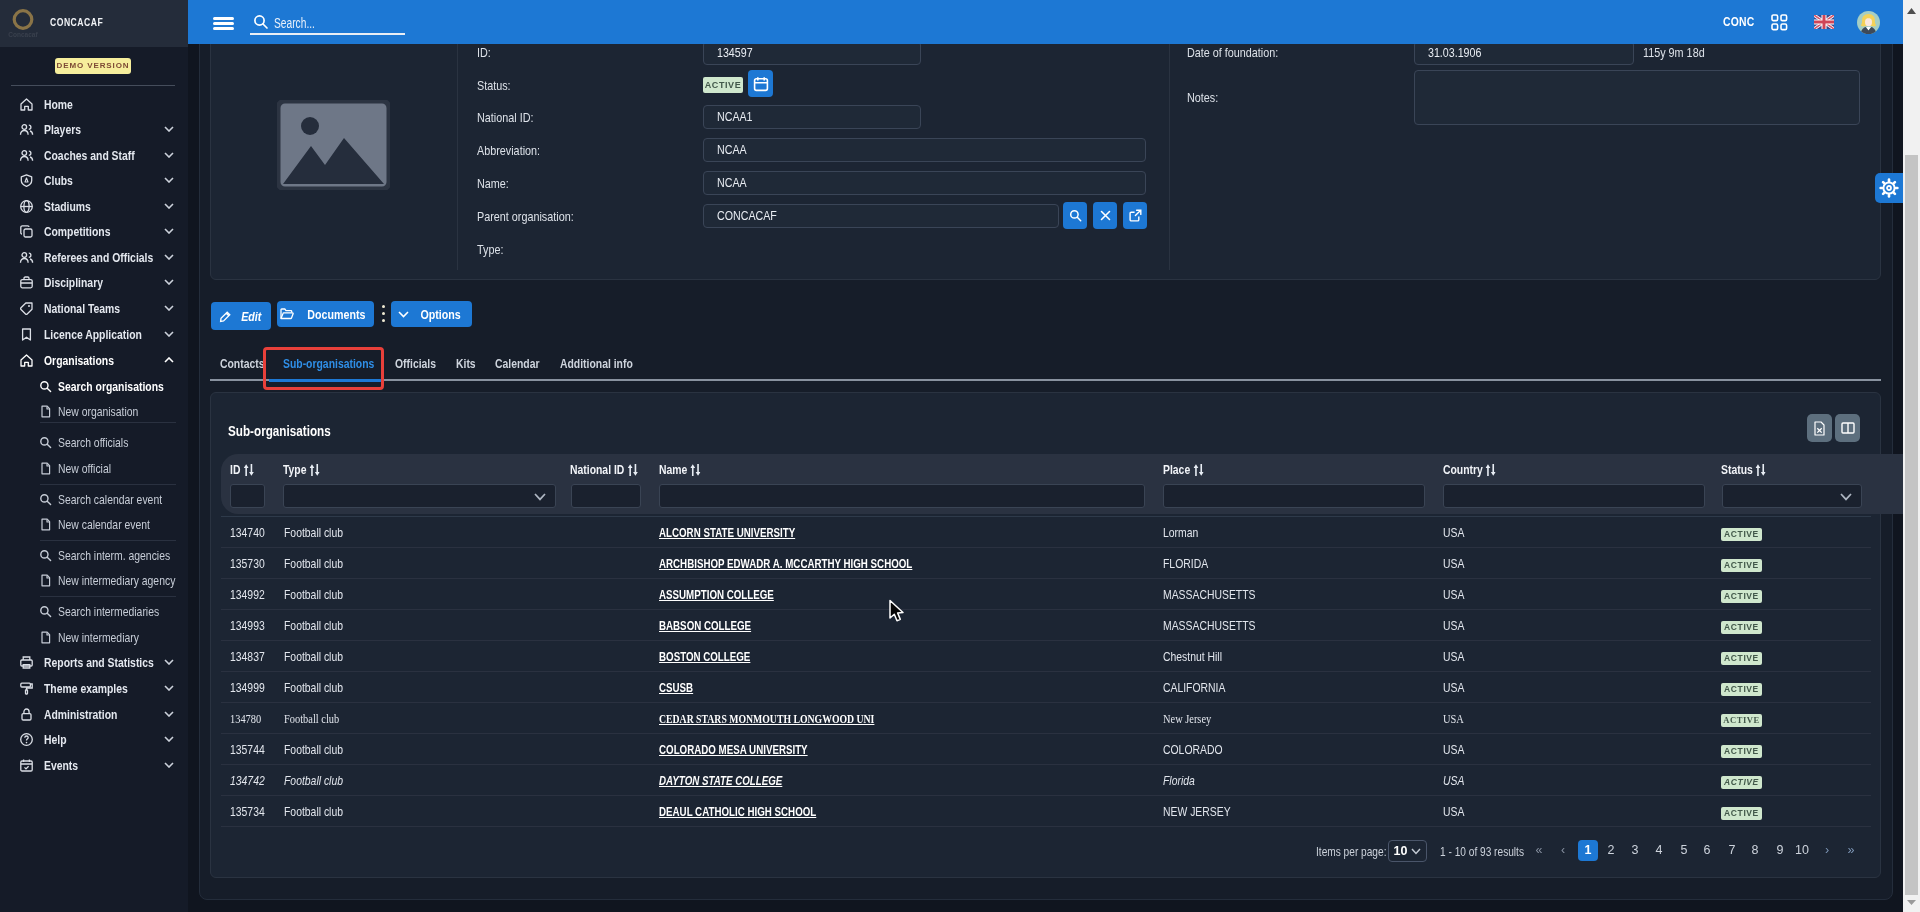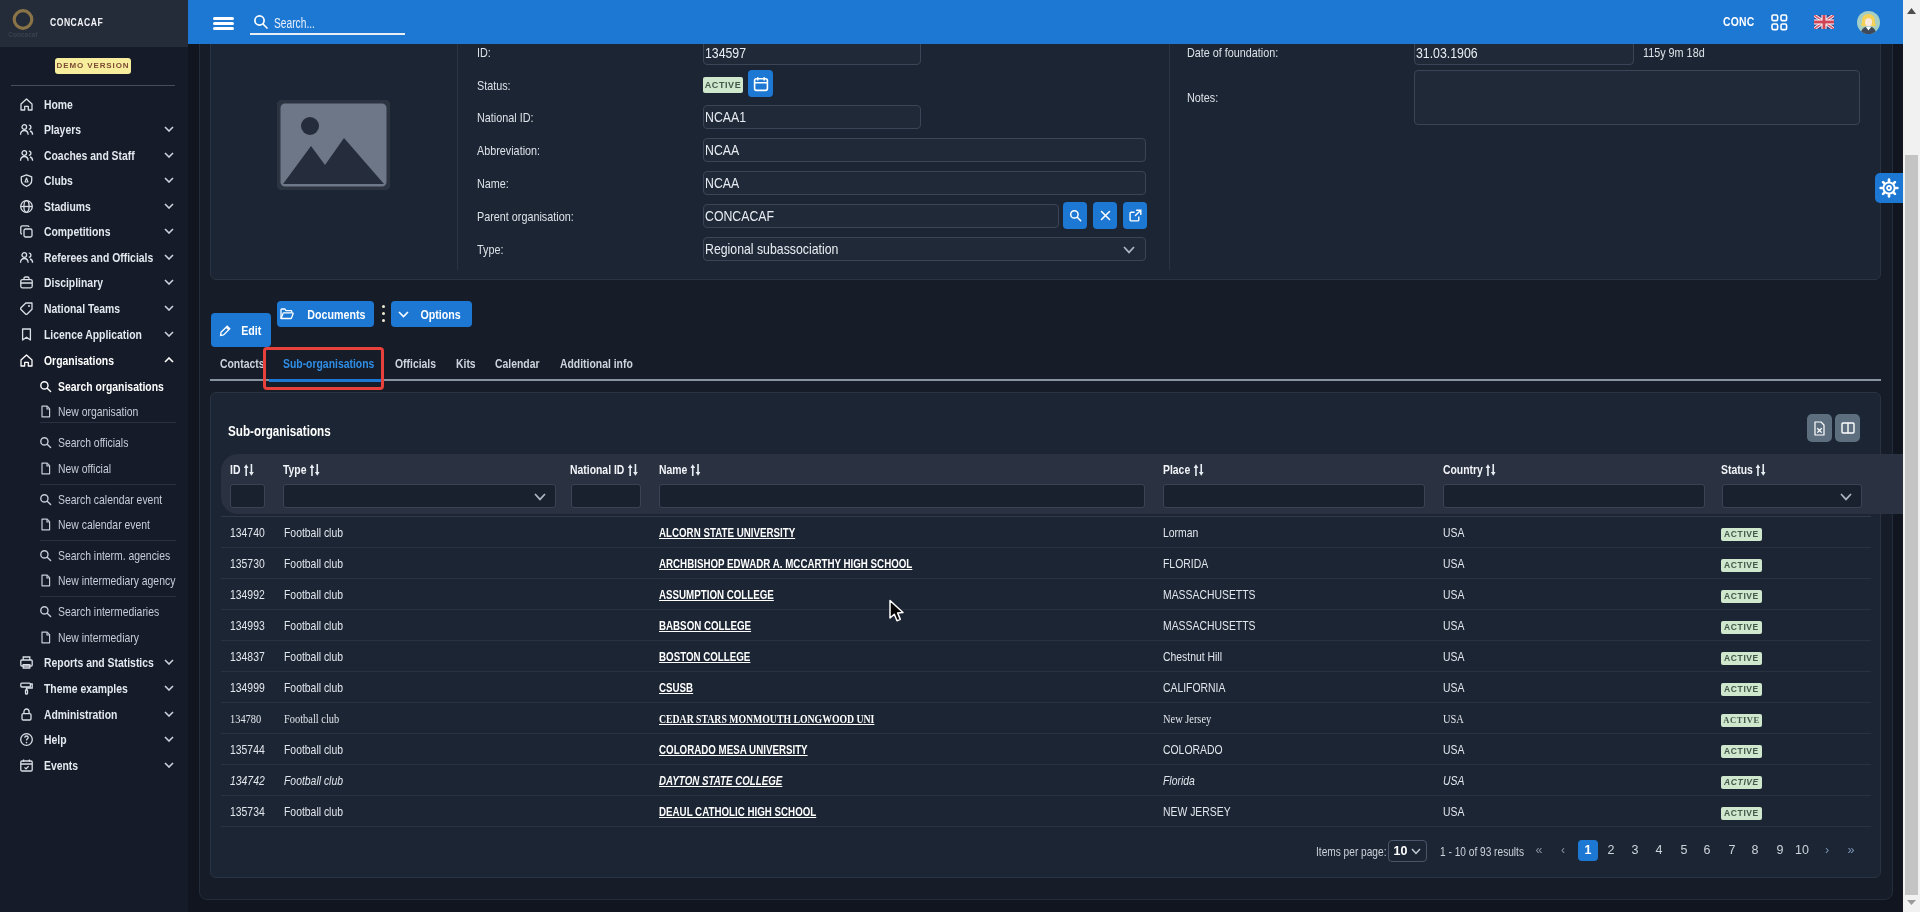--- a/index.html
+++ b/index.html
@@ -27,21 +27,21 @@
   .sub { font-weight:normal; color:#c7cdd7; }
   .sub svg.ic { left:39px; }
   .sub span { left:58px; }
   .sub.on { font-weight:bold; color:#ffffff; }
   
   #outercard { left:199px; top:30px; width:1694px; height:870px; background:#161d29;
      border:1px solid #242d3b; border-radius:8px; }
   .card { background:#1c2533; border:1px solid #2a3341; border-radius:6px; }
   .lbl { color:#dde2e9; font-size:13.5px; white-space:nowrap; transform:scaleX(.8); transform-origin:0 50%; }
   .inp { background:#1f2937; border:1px solid #3a4557; border-radius:4px; color:#e9edf3;
-     font-size:15px; line-height:22px; padding-left:1px; white-space:nowrap; overflow:hidden; }
+     font-size:13px; line-height:22px; padding-left:13px; white-space:nowrap; overflow:hidden; }
   .vdiv { width:1px; background:#2a3341; }
   .bluebtn { background:#1d78d4; border-radius:4px; color:#fff; font-size:13px; font-weight:bold;
      display:flex; align-items:center; justify-content:center; gap:7px; }
   .btxt { display:inline-block; transform:scaleX(.82); transform-origin:50% 50%; }
   .itx { display:inline-block; transform:scaleX(.82); transform-origin:0 50%; }
   .badge { background:#cfe7cd; color:#42584a; font-weight:bold; font-size:8.5px;
      letter-spacing:.6px; border-radius:2px; text-align:center; }
   
   .tab { position:absolute; top:356px; color:#ced4dd; font-size:13px; font-weight:bold; white-space:nowrap; transform:scaleX(.8); transform-origin:0 50%; }
   
@@ -147,32 +147,27 @@
     <svg width="11" height="11" viewBox="0 0 11 11">
         <path d="M1.5 1.5 L9.5 9.5 M9.5 1.5 L1.5 9.5" stroke="#fff" stroke-width="1.6" stroke-linecap="round"></path>
       </svg>
   </div>
   <div class="ab bluebtn" style="left:1123px;top:202px;width:24px;height:27px;">
     <svg width="13" height="13" viewBox="0 0 13 13" fill="none" stroke="#fff" stroke-width="1.4">
         <path d="M9.8 7.4 V10.7 C9.8 11.4 9.3 11.9 8.6 11.9 H2.3 C1.6 11.9 1.1 11.4 1.1 10.7 V4.4 C1.1 3.7 1.6 3.2 2.3 3.2 H5.6"></path>
         <path d="M7.6 1.2 H11.8 V5.4 M11.5 1.5 L6.4 6.6" stroke-linecap="round"></path>
       </svg>
   </div>
-  <div class="ab inp" style="left:703px;top:237px;width:443px;height:24px;"><span class="itx">Regional subassociation</span>
-    <svg style="position:absolute;right:10px;top:8px;" width="12" height="8" viewBox="0 0 12 8" fill="none" stroke="#aeb6c2" stroke-width="1.7">
-        <path d="M1 1 L6 6.4 L11 1"></path>
-      </svg>
-  </div>
   <div class="ab lbl" style="left:1187px;top:45px;">Date of foundation:</div>
   <div class="ab inp" style="left:1414px;top:41px;width:220px;height:24px;"><span class="itx">31.03.1906</span></div>
   <div class="ab lbl" style="left:1643px;top:45px;">115y 9m 18d</div>
   <div class="ab lbl" style="left:1187px;top:90px;">Notes:</div>
   <div class="ab inp" style="left:1414px;top:70px;width:446px;height:55px;"></div>
 
-  <div class="ab bluebtn" style="left:211px;top:313px;width:60px;height:34px;">
+  <div class="ab bluebtn" style="left:211px;top:302px;width:60px;height:28px;font-style:italic;">
     <svg width="13" height="13" viewBox="0 0 13 13" fill="none" stroke="#fff" stroke-width="1.3">
         <path d="M8.2 2.2 L10.8 4.8 L4.6 11 L1.6 11.4 L2 8.4 Z M7.2 3.2 L9.8 5.8"></path>
       </svg>
       <span class="btxt">Edit</span>
   </div>
   <div class="ab bluebtn" style="left:277px;top:301px;width:97px;height:26px;">
     <svg width="14" height="12" viewBox="0 0 14 12" fill="none" stroke="#fff" stroke-width="1.3" stroke-linejoin="round">
         <path d="M1 10.5 V1.7 C1 1.3 1.3 1 1.7 1 H4.8 L6 2.6 H11 C11.4 2.6 11.7 2.9 11.7 3.3 V4.4"></path>
         <path d="M1 10.5 L3 5.4 C3.1 5.1 3.4 4.9 3.7 4.9 H12.5 C13 4.9 13.3 5.4 13.1 5.8 L11.5 10 C11.4 10.3 11.1 10.5 10.8 10.5 Z"></path>
       </svg>

